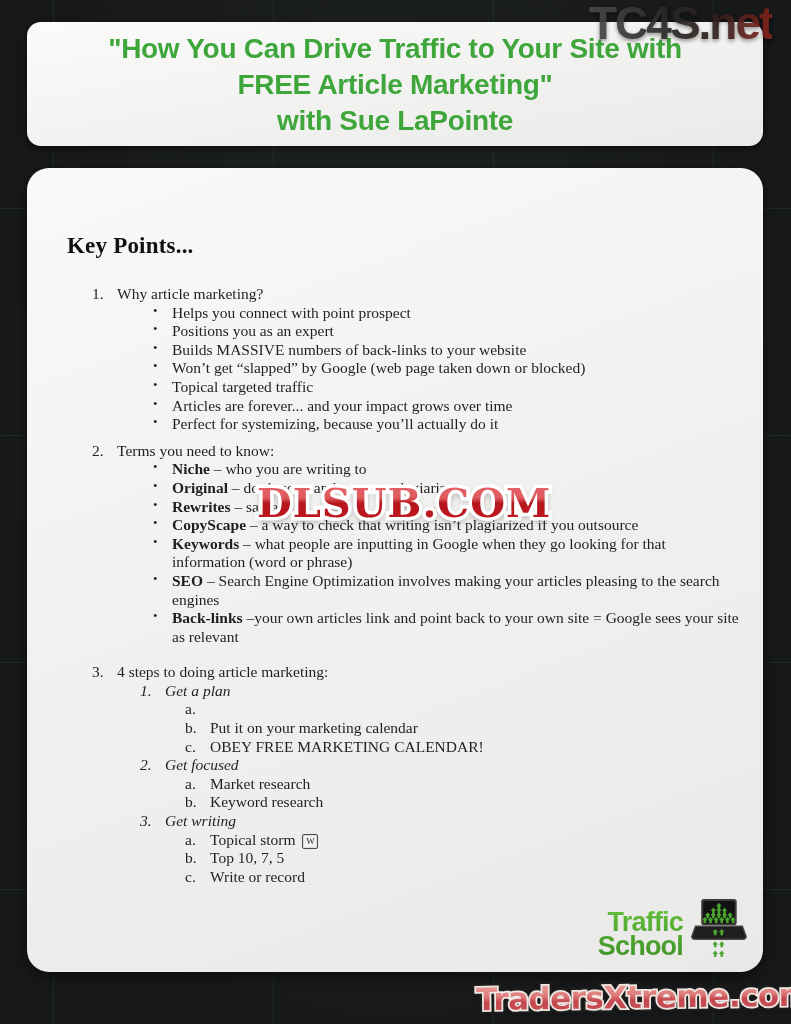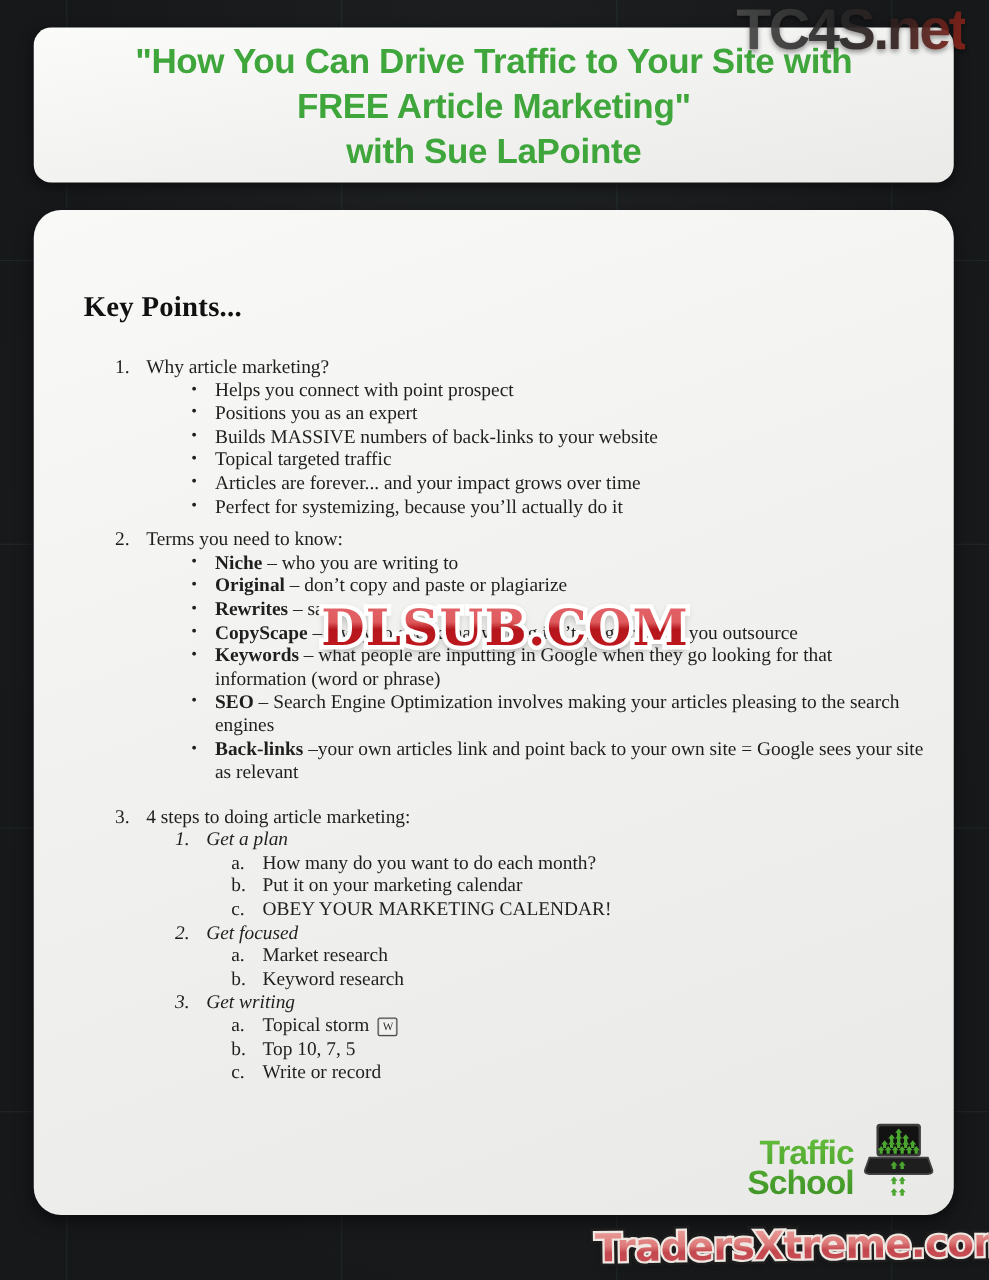--- a/index.html
+++ b/index.html
@@ -138,20 +138,21 @@
 
     <div class="sec">
       <div class="sec-title">
         <span class="sec-num">1.</span>
         <span>Why article marketing?</span>
       </div>
       <ul class="bullets">
         <li>Helps you connect with point prospect</li>
         <li>Positions you as an expert</li>
         <li>Builds MASSIVE numbers of back-links to your website</li>
+        <li>Won’t get “slapped” by Google (web page taken down or blocked)</li>
         <li>Topical targeted traffic</li>
         <li>Articles are forever... and your impact grows over time</li>
         <li>Perfect for systemizing, because you’ll actually do it</li>
       </ul>
     </div>
 
     <div class="sec">
       <div class="sec-title">
         <span class="sec-num">2.</span>
         <span>Terms you need to know:</span>
@@ -173,29 +174,28 @@
         <span>4 steps to doing article marketing:</span>
       </div>
 
       <div>
         <div class="step-title">
           <span class="step-num">1.</span>
           <span>Get a plan</span>
         </div>
         <div class="substep">
             <span class="letter">a.</span>
-            <span>How many do you want to do each month?</span>
           </div>
         <div class="substep">
             <span class="letter">b.</span>
             <span>Put it on your marketing calendar</span>
           </div>
         <div class="substep">
             <span class="letter">c.</span>
-            <span>OBEY YOUR MARKETING CALENDAR!</span>
+            <span>OBEY FREE MARKETING CALENDAR!</span>
           </div>
       </div>
 
       <div>
         <div class="step-title">
           <span class="step-num">2.</span>
           <span>Get focused</span>
         </div>
         <div class="substep">
             <span class="letter">a.</span>

